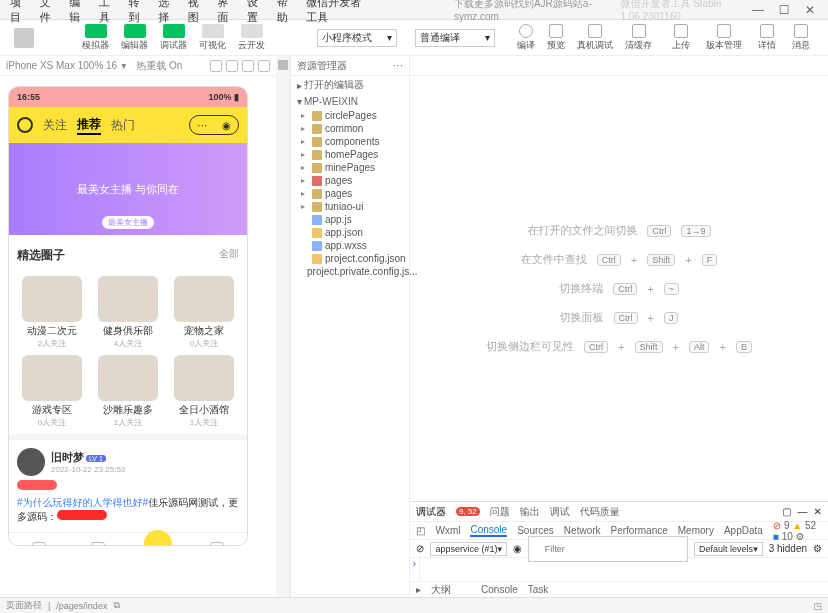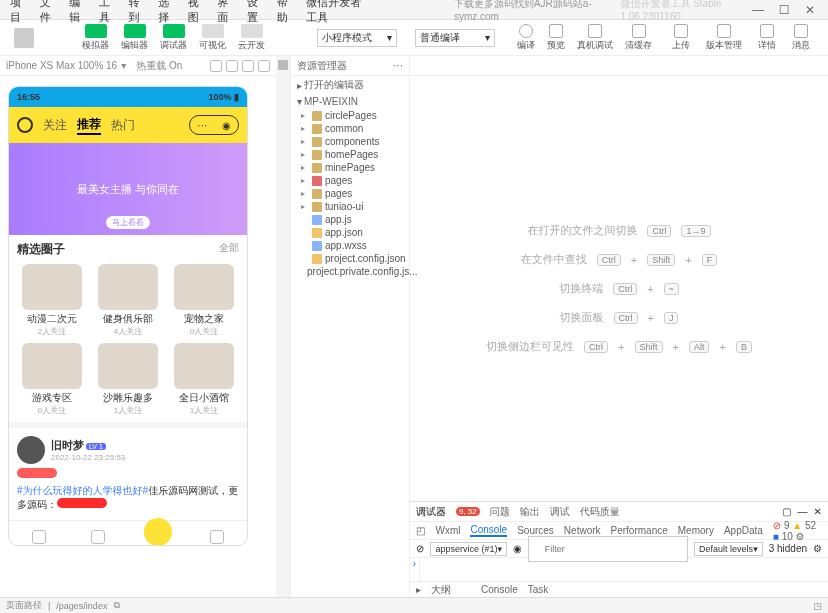--- a/index.html
+++ b/index.html
@@ -25,30 +25,30 @@
 
 .main { display: flex; height: 541px; }
 
 
 .sim-col { width: 276px; display: flex; flex-direction: column; }
 .sim-head { height: 20px; display: flex; align-items: center; padding: 0 6px; font-size: 10px; color: #888; border-bottom: 1px solid #eee; gap:4px; }
 .sim-head .spacer { flex:1; }
 .sim-head .ic { width:12px; height:12px; border:1px solid #bbb; border-radius:2px; }
 .phone { flex: 1; padding: 10px 8px; overflow: hidden; }
 .screen { width: 240px; height: 460px; background: #fff; border: 1px solid #ddd; border-radius: 10px; overflow: hidden; font-size: 10px; }
-.statusbar { height: 20px; background: #0ea5e9; display: flex; align-items: center; padding: 0 8px; font-size: 9px; font-weight:600; }
+.statusbar { height: 20px; background: #fca5a5; display: flex; align-items: center; padding: 0 8px; font-size: 9px; font-weight:600; }
 .statusbar .r { margin-left: auto; }
 .navbar { height: 36px; background: #fee235; display: flex; align-items: center; padding: 0 8px; gap: 10px; }
 .navbar .search-ic { width:16px; height:16px; border:2px solid #333; border-radius:50%; }
 .navbar .tab { font-size: 12px; color: #555; }
 .navbar .tab.active { font-weight: bold; color:#000; border-bottom:2px solid #000; }
 .navbar .capsule { margin-left:auto; width:50px; height:20px; border:1px solid #333; border-radius:10px; display:flex; align-items:center; justify-content:space-around; font-size:10px; }
 .banner { height: 92px; background: linear-gradient(90deg,#a97cff,#cf9cf8); display:flex; align-items:center; justify-content:center; color:#fff; font-size:11px; font-weight:normal; position:relative; }
 .banner .btn { position:absolute; bottom:6px; background:#fff; color:#a97cff; font-size:8px; padding:1px 6px; border-radius:8px; }
-.section-hd { display:flex; padding: 6px 8px; font-size:12px; font-weight:600; }
+.section-hd { display:flex; padding: 12px 8px; font-size:12px; font-weight:600; }
 .section-hd .more { margin-left:auto; font-size:10px; color:#999; font-weight:normal; }
 .grid { display:grid; grid-template-columns: repeat(3,1fr); gap:6px; padding:0 8px; }
 .card { display:flex; flex-direction:column; align-items:center; }
 .card .thumb { width:60px; height:46px; background:#e0d8cc; border-radius:6px; }
 .card .name { font-size:10px; margin-top:2px; }
 .card .sub { font-size:8px; color:#aaa; }
 .post { padding:8px; border-top:6px solid #f5f5f5; margin-top:6px; }
 .post-hd { display:flex; gap:6px; align-items:center; }
 .post-hd .ava { width:28px; height:28px; background:#555; border-radius:50%; }
 .post-hd .nm { font-weight:600; font-size:11px; }
@@ -223,21 +223,21 @@
           <span class="tab">关注</span>
           <span class="tab active">推荐</span>
           <span class="tab">热门</span>
           <span class="capsule">
               <span>···</span>
               <span>◉</span>
             </span>
         </div>
         <div class="banner">
           <span>最美女主播 与你同在</span>
-          <span class="btn">马上看看</span>
+          <span class="btn">最美女主播</span>
         </div>
         <div class="section-hd">
           <span>精选圈子</span>
           <span class="more">全部</span>
         </div>
         <div class="grid">
           <div class="card">
               <div class="thumb"></div>
               <span class="name">动漫二次元</span>
               <span class="sub">2人关注</span>

